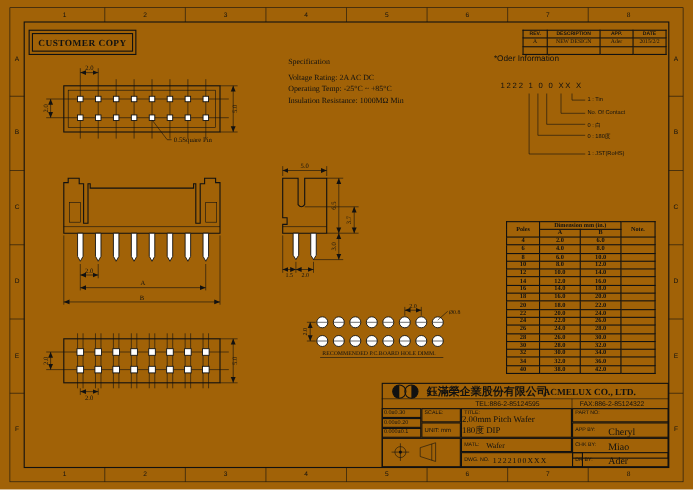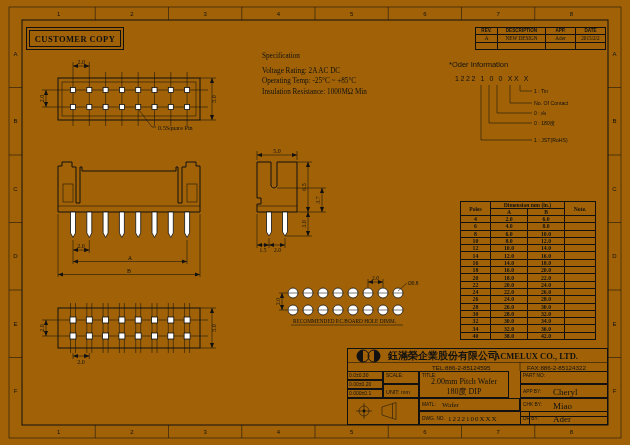--- a/index.html
+++ b/index.html
@@ -20,21 +20,21 @@
   .zone{position:absolute;font:6px "Liberation Sans",sans-serif;transform:translate(-50%,-50%)}
   
   .ccopy-outer{position:absolute;left:26px;top:27px;width:98px;height:23px;border:1px solid #111;padding:2px}
   .ccopy-inner{width:100%;height:100%;border:1px solid #111;display:flex;align-items:center;justify-content:center;
                font:bold 8.5px "Liberation Serif",serif;letter-spacing:.4px;white-space:nowrap}
   
   .spec{position:absolute;left:262px;top:52px;width:175px}
   .spec-title{font:7.2px "Liberation Serif",serif;margin-bottom:6px}
   .spec-line{font:7.2px "Liberation Serif",serif;line-height:10.4px;white-space:nowrap}
   
-  .order-title{position:absolute;left:449px;top:60px;font:7.5px "Liberation Sans",sans-serif}
+  .order-title{position:absolute;left:449px;top:48px;font:7.5px "Liberation Sans",sans-serif}
   .order-code{position:absolute;left:455px;top:75px;font:7px "Liberation Sans",sans-serif;letter-spacing:1.6px;white-space:nowrap}
   .callout{position:absolute;font:5.2px "Liberation Sans",sans-serif;white-space:nowrap}
   
   .revtab{position:absolute;left:475px;top:27px;width:130px;border-collapse:collapse;table-layout:fixed;text-align:center}
   .revtab th{font:4.6px "Liberation Sans",sans-serif;font-weight:bold;border:0.8px solid #111;height:7px;line-height:6px;padding:0}
   .revtab td{font:5.2px "Liberation Serif",serif;border:0.8px solid #111;height:7.5px;line-height:6px;padding:0}
   
   .dimtab{position:absolute;left:460px;top:201px;width:135px;border-collapse:collapse;table-layout:fixed;text-align:center}
   .dimtab th{font:bold 5.6px "Liberation Serif",serif;border:0.8px solid #111;height:7px;line-height:6px;padding:0}
   .dimtab td{font:bold 5.8px "Liberation Serif",serif;border:0.8px solid #111;height:7.3px;line-height:6px;padding:0}
@@ -546,21 +546,21 @@
     <div class="cell" style="left:347px;top:371px;width:36px;height:9px;font:5px 'Liberation Sans',sans-serif;padding-left:1px">0.0±0.30</div>
     <div class="cell" style="left:347px;top:380px;width:36px;height:9px;font:5px 'Liberation Sans',sans-serif;padding-left:1px">0.00±0.20</div>
     <div class="cell" style="left:347px;top:389px;width:36px;height:9px;font:5px 'Liberation Sans',sans-serif;padding-left:1px">0.000±0.1</div>
     <div class="cell" style="left:383px;top:371px;width:36px;height:13px">
       <span class="tb-label">SCALE:</span>
     </div>
     <div class="cell" style="left:383px;top:384px;width:36px;height:14px">
       <span class="tb-label" style="font-size:5.4px;top:4px">UNIT: mm</span>
     </div>
     <div class="cell" style="left:347px;top:398px;width:72px;height:27px"></div>
-    <div class="cell" style="left:419px;top:371px;width:90px;height:27px;text-align:center">
+    <div class="cell" style="left:419px;top:371px;width:101px;height:27px;">
       <span class="tb-label">TITLE:</span>
       <div style="font:8px 'Liberation Serif',serif;margin-top:5px">2.00mm Pitch Wafer</div>
       <div style="font:8px 'Liberation Serif',serif">180度 DIP</div>
     </div>
     <div class="cell" style="left:419px;top:398px;width:101px;height:13px">
       <span class="tb-label" style="top:3px">MATL:</span>
       <span class="tb-value" style="position:absolute;left:22px;top:2px">Wafer</span>
     </div>
     <div class="cell" style="left:419px;top:411px;width:111px;height:14px">
       <span class="tb-label" style="top:4px">DWG. NO.</span>

